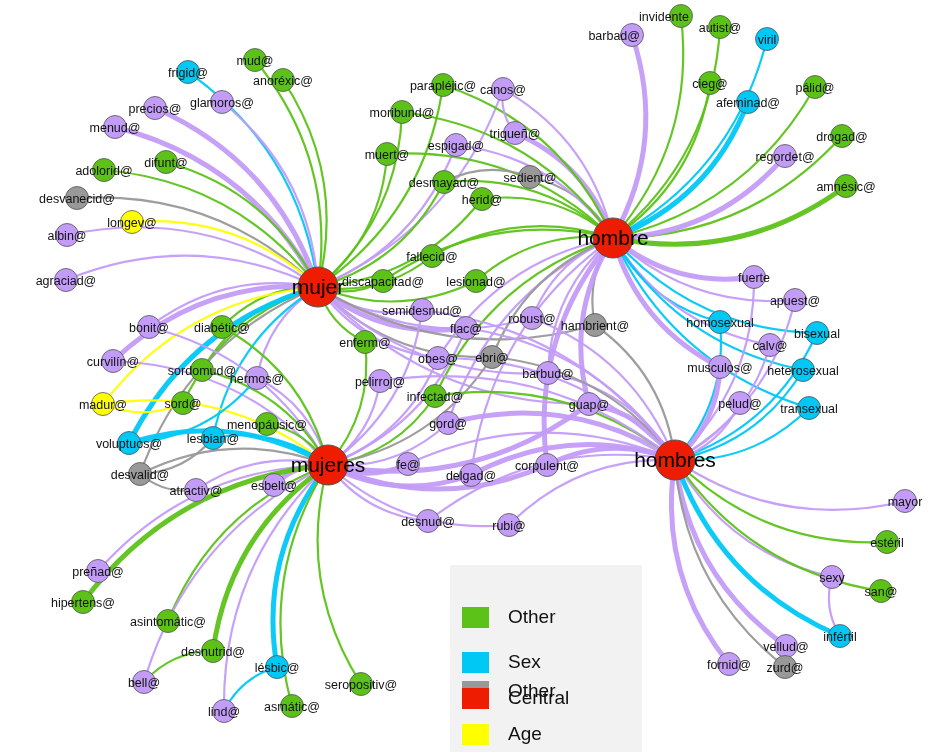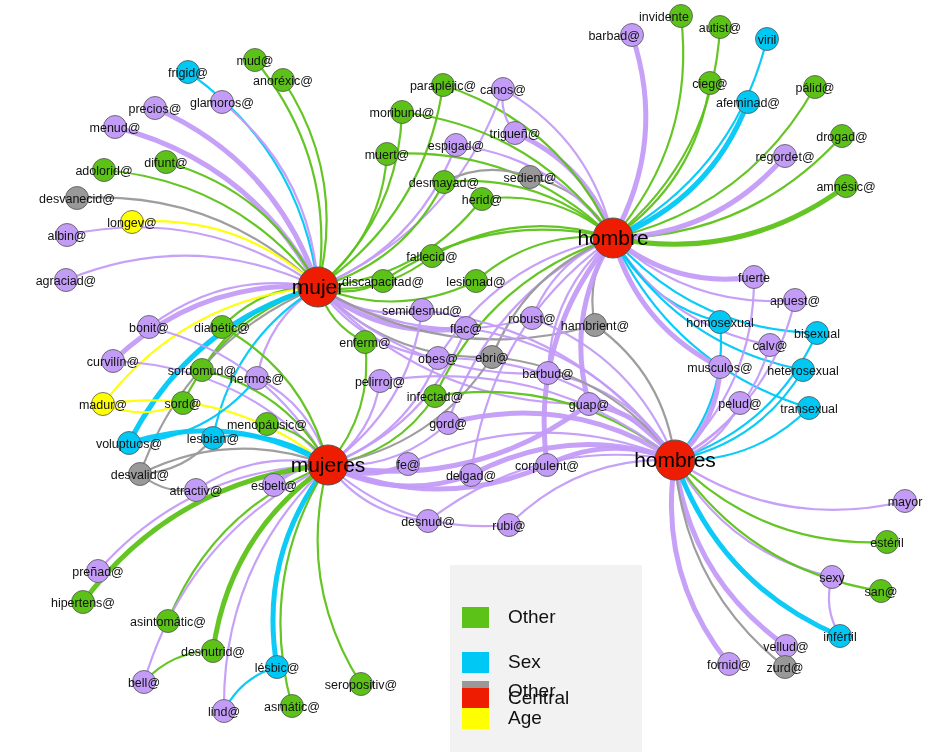--- a/index.html
+++ b/index.html
@@ -572,17 +572,17 @@
     <span class="legend-label">Sex</span>
   </div>
   <div class="legend-item" style="top:113px">
     <span class="legend-swatch" style="background:#999999"></span>
     <span class="legend-label">Other</span>
   </div>
   <div class="legend-item" style="top:120px">
     <span class="legend-swatch" style="background:#ee1c00"></span>
     <span class="legend-label">Central</span>
   </div>
-  <div class="legend-item" style="top:140px">
+  <div class="legend-item" style="top:156px">
     <span class="legend-swatch" style="background:#ffff00"></span>
     <span class="legend-label">Age</span>
   </div>
 </div>
 
 </body></html>

